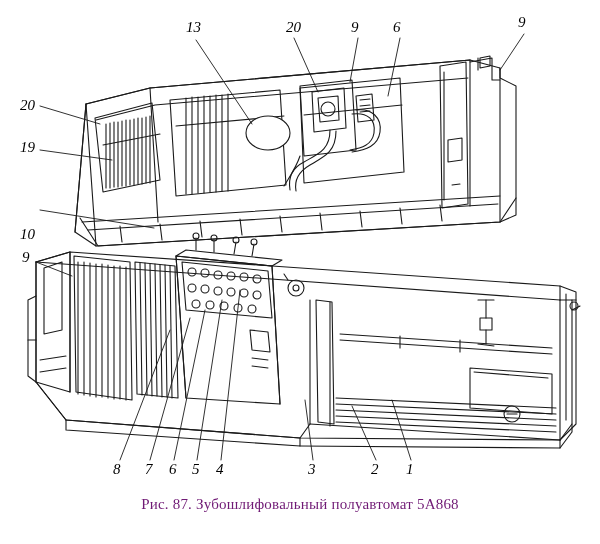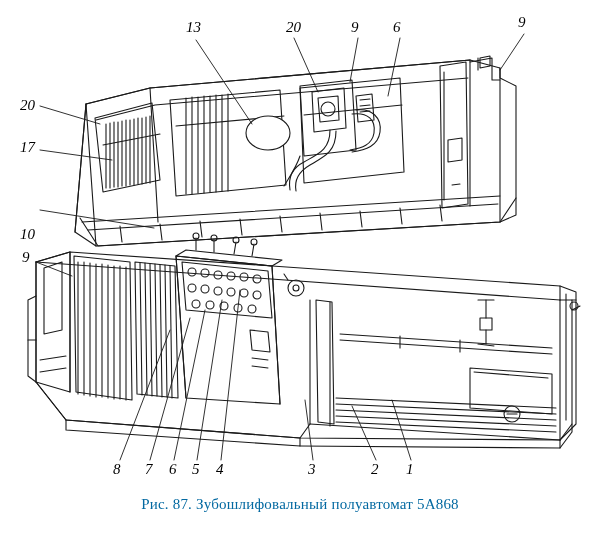--- a/index.html
+++ b/index.html
@@ -13,21 +13,21 @@
   #figure{
     position:absolute;left:0;top:0;width:490px;height:544px;
   }
   .caption{
     position:absolute;
     left:0;right:0;
     top:496px;
     text-align:center;
     font-family:"Liberation Serif", serif;
     font-size:15px;
-    color:#0369a1;
+    color:#701a75;
     letter-spacing:0.2px;
   }
   .leader-label{
     position:absolute;
     font-family:"Liberation Serif", serif;
     font-size:15px;
     font-style:italic;
     color:#000;
     line-height:1;
     white-space:nowrap;
@@ -282,21 +282,21 @@
     </g>
   </svg>
 
   <div class="leader-label" style="left:186px;top:20px;">13</div>
   <div class="leader-label" style="left:286px;top:20px;">20</div>
   <div class="leader-label" style="left:351px;top:20px;">9</div>
   <div class="leader-label" style="left:393px;top:20px;">6</div>
   <div class="leader-label" style="left:518px;top:15px;">9</div>
 
   <div class="leader-label" style="left:20px;top:98px;">20</div>
-  <div class="leader-label" style="left:20px;top:140px;">17</div>
+  <div class="leader-label" style="left:20px;top:140px;">19</div>
   <div class="leader-label" style="left:20px;top:200px;margin-top:27px;">10</div>
   <div class="leader-label" style="left:22px;top:250px;">9</div>
 
   <div class="leader-label" style="left:113px;top:462px;">8</div>
   <div class="leader-label" style="left:145px;top:462px;">7</div>
   <div class="leader-label" style="left:169px;top:462px;">6</div>
   <div class="leader-label" style="left:192px;top:462px;">5</div>
   <div class="leader-label" style="left:216px;top:462px;">4</div>
   <div class="leader-label" style="left:308px;top:462px;">3</div>
   <div class="leader-label" style="left:371px;top:462px;">2</div>

